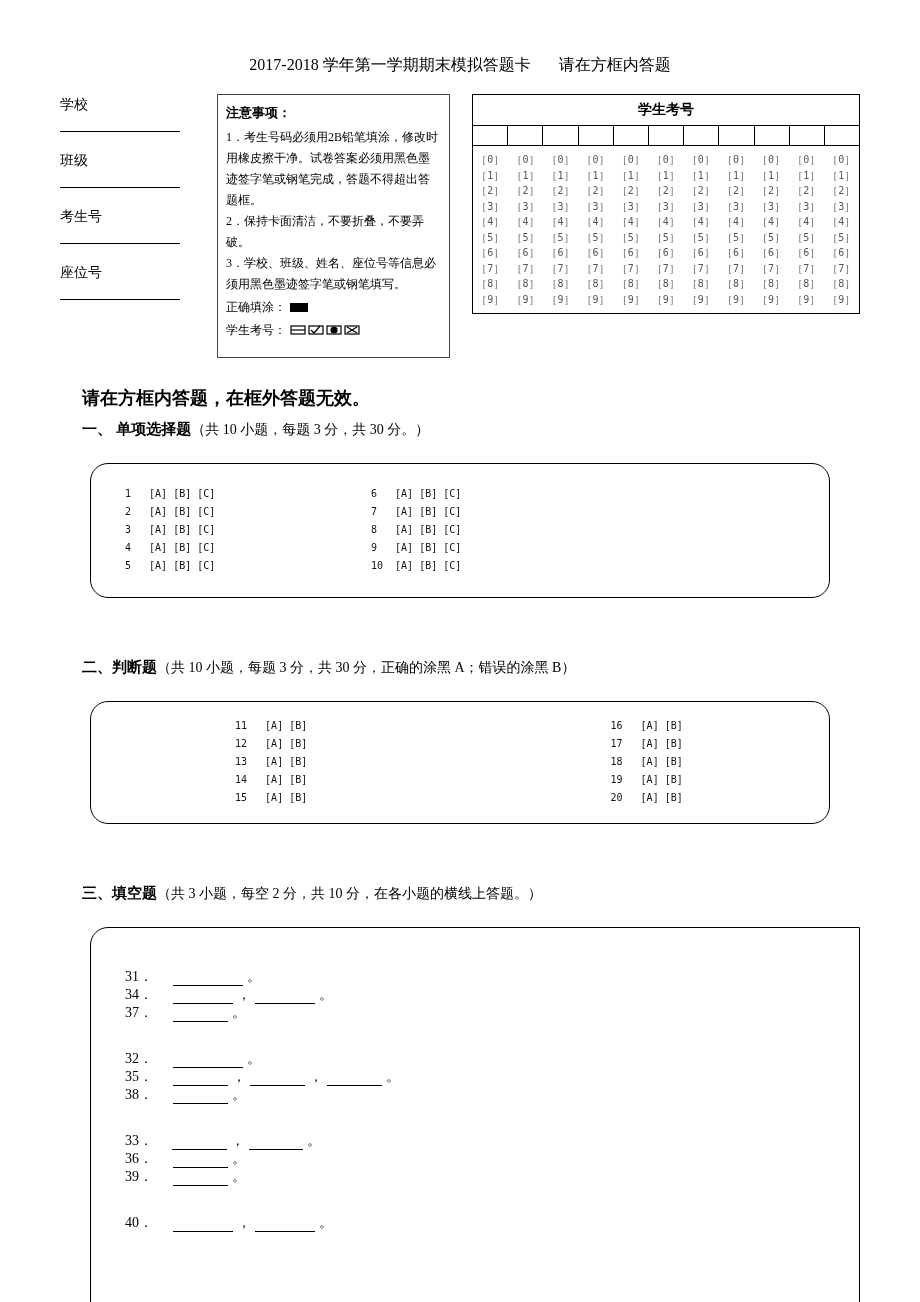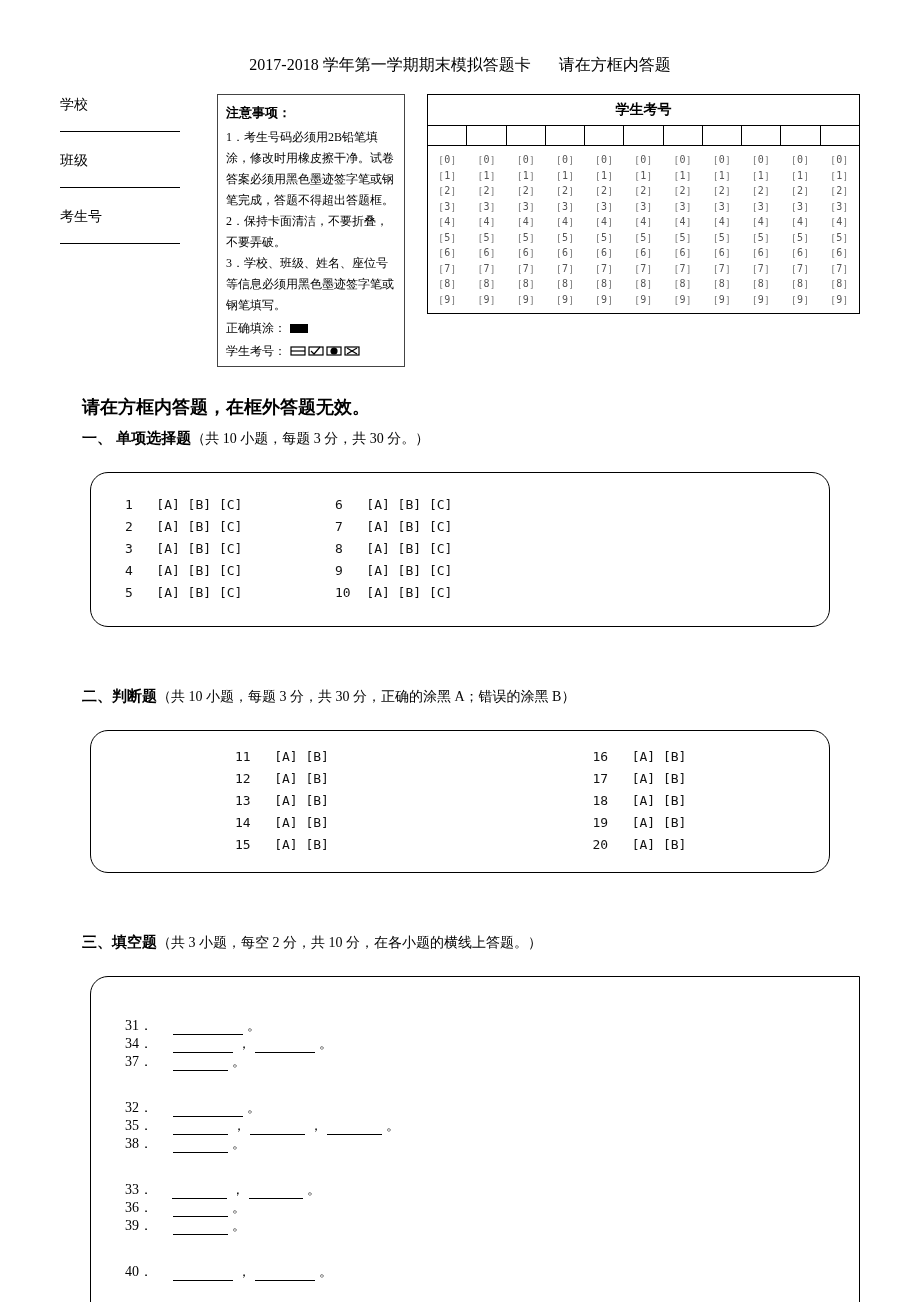--- a/index.html
+++ b/index.html
@@ -31,24 +31,24 @@
     }
     .info-item { margin-bottom: 20px; }
     .info-line {
       display: block;
       border-bottom: 1px solid #000;
       height: 14px;
       width: 120px;
       margin-top: 4px;
     }
     .notice-box {
-      width: 188px;
+      width: 233px;
       flex-shrink: 0;
       border: 1px solid #444;
-      padding: 7px 8px 4px 8px;
+      padding: 7px 8px 16px 8px;
       font-size: 12px;
       line-height: 1.75;
     }
     .notice-title {
       font-family: "SimHei", "黑体", sans-serif;
       font-weight: bold;
       font-size: 13px;
       margin-bottom: 2px;
     }
     .mark-row { display: flex; align-items: center; gap: 4px; margin-top: 2px; }
@@ -116,22 +116,23 @@
     .answer-frame {
       border: 1px solid #000;
       border-radius: 18px;
       margin: 0 30px 60px 30px;
       padding: 24px 34px 26px 34px;
     }
     .answer-frame.small { padding: 18px 34px 20px 34px; }
     .choice-cols {
       display: flex;
       font-family: monospace;
-      font-size: 13px;
+      font-size: 10px;
       color: #111;
+      gap: 36px;
     }
     .choice-col { width: 210px; }
     .choice-col.indent { margin-left: 110px; }
     .choice-col.indent2 { margin-left: 155px; }
     .choice-row { margin-bottom: 7px; white-space: pre; }
     .choice-row:last-child { margin-bottom: 0; }
     .fill-frame {
       border: 1px solid #000;
       border-top-left-radius: 18px;
       margin: 0 0 40px 30px;
@@ -164,20 +165,21 @@
 
 <div class="title">
   <span>2017-2018 学年第一学期期末模拟答题卡</span><span class="title-gap"></span><span>请在方框内答题</span>
 </div>
 
 <div class="header-row">
   <div class="info-col">
     <div class="info-item"><span>学校</span><span class="info-line"></span></div>
     <div class="info-item"><span>班级</span><span class="info-line"></span></div>
     <div class="info-item"><span>考生号</span><span class="info-line"></span></div>
+    <div class="info-item"><span>座位号</span><span class="info-line"></span></div>
   </div>
 
   <div class="notice-box">
     <div class="notice-title">注意事项：</div>
     <div>1．考生号码必须用2B铅笔填涂，修改时用橡皮擦干净。试卷答案必须用黑色墨迹签字笔或钢笔完成，答题不得超出答题框。</div>
     <div>2．保持卡面清洁，不要折叠，不要弄破。</div>
     <div>3．学校、班级、姓名、座位号等信息必须用黑色墨迹签字笔或钢笔填写。</div>
     <div class="mark-row">
       <span>正确填涂：</span>
       <span class="fill-correct"></span>

